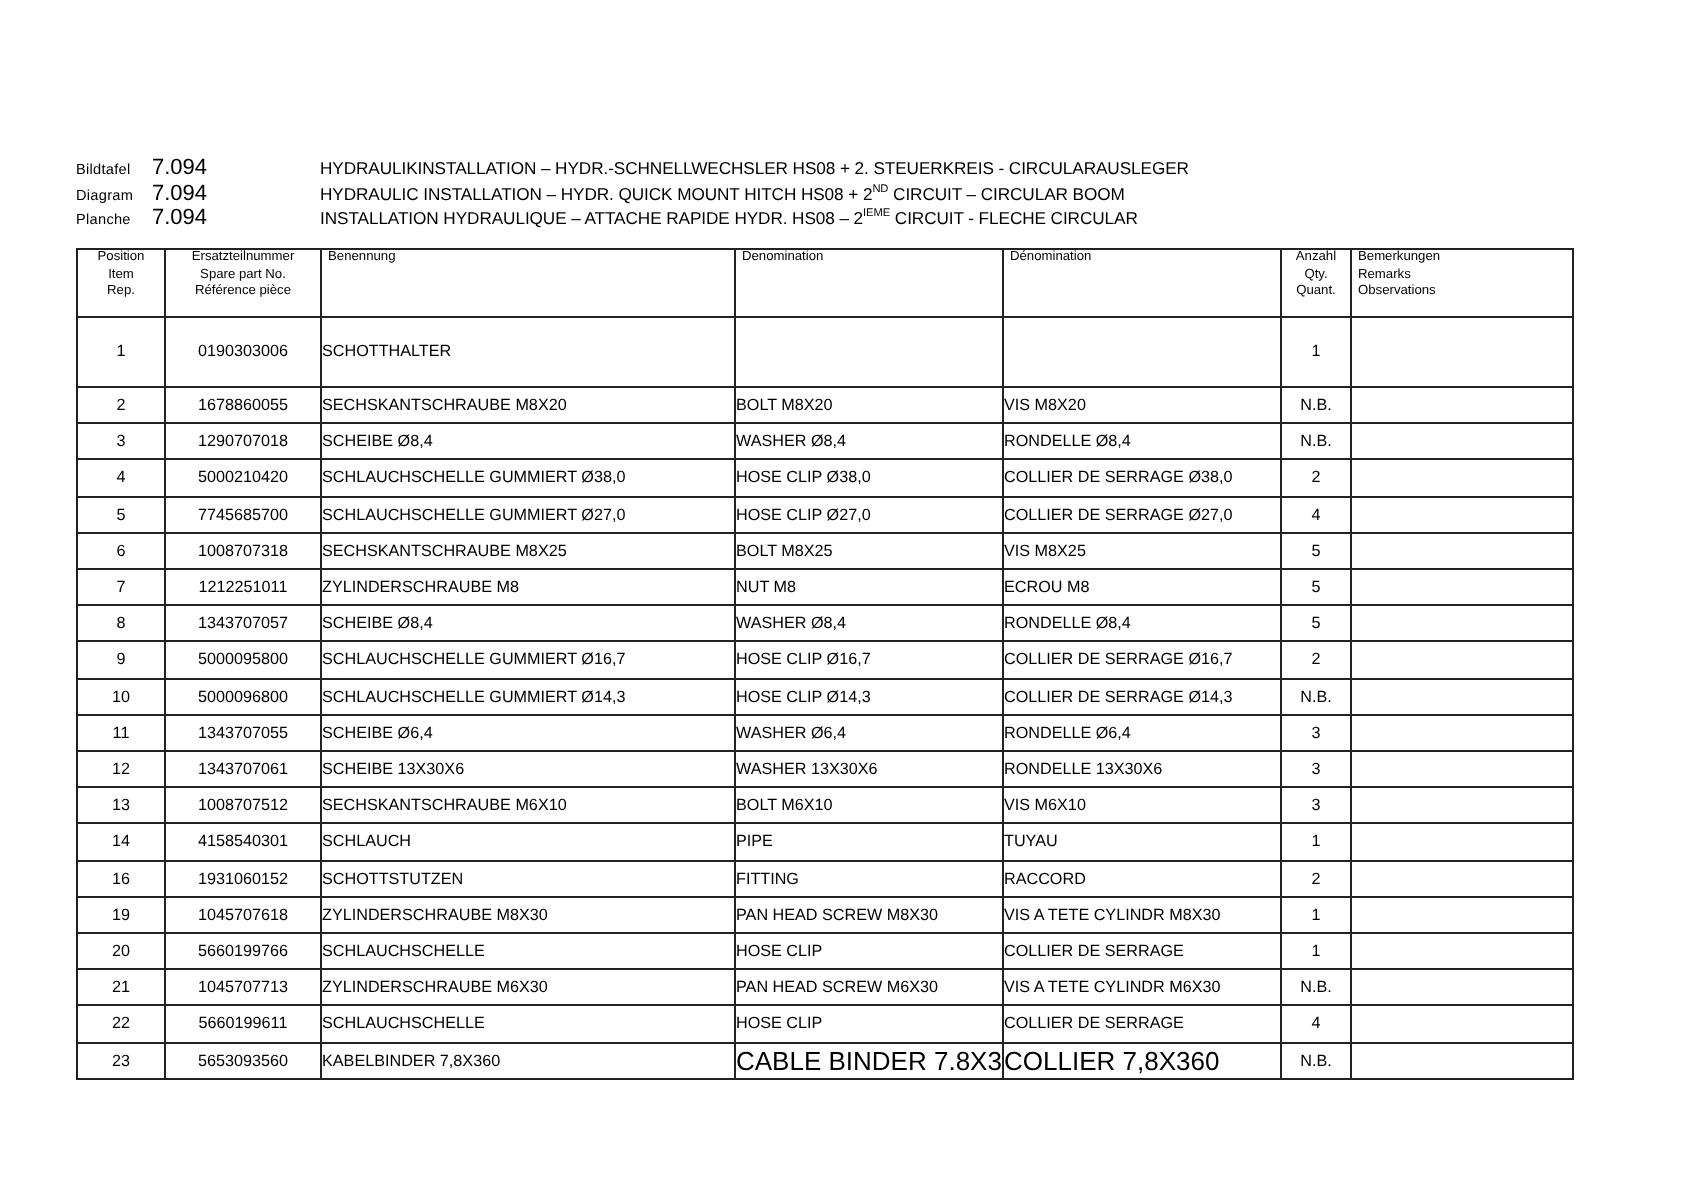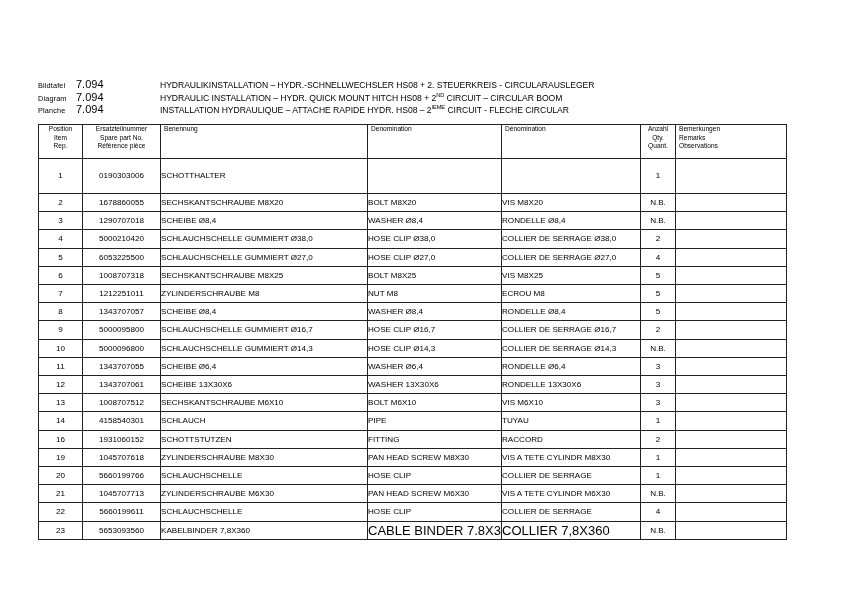--- a/index.html
+++ b/index.html
@@ -243,21 +243,21 @@
           <td class="num">4</td>
           <td class="num">5000210420</td>
           <td>SCHLAUCHSCHELLE GUMMIERT Ø38,0</td>
           <td>HOSE CLIP Ø38,0</td>
           <td>COLLIER DE SERRAGE Ø38,0</td>
           <td class="qty">2</td>
           <td></td>
         </tr>
         <tr>
           <td class="num">5</td>
-          <td class="num">6053225500</td>
+          <td class="num">7745685700</td>
           <td>SCHLAUCHSCHELLE GUMMIERT Ø27,0</td>
           <td>HOSE CLIP Ø27,0</td>
           <td>COLLIER DE SERRAGE Ø27,0</td>
           <td class="qty">4</td>
           <td></td>
         </tr>
         <tr>
           <td class="num">6</td>
           <td class="num">1008707318</td>
           <td>SECHSKANTSCHRAUBE M8X25</td>

